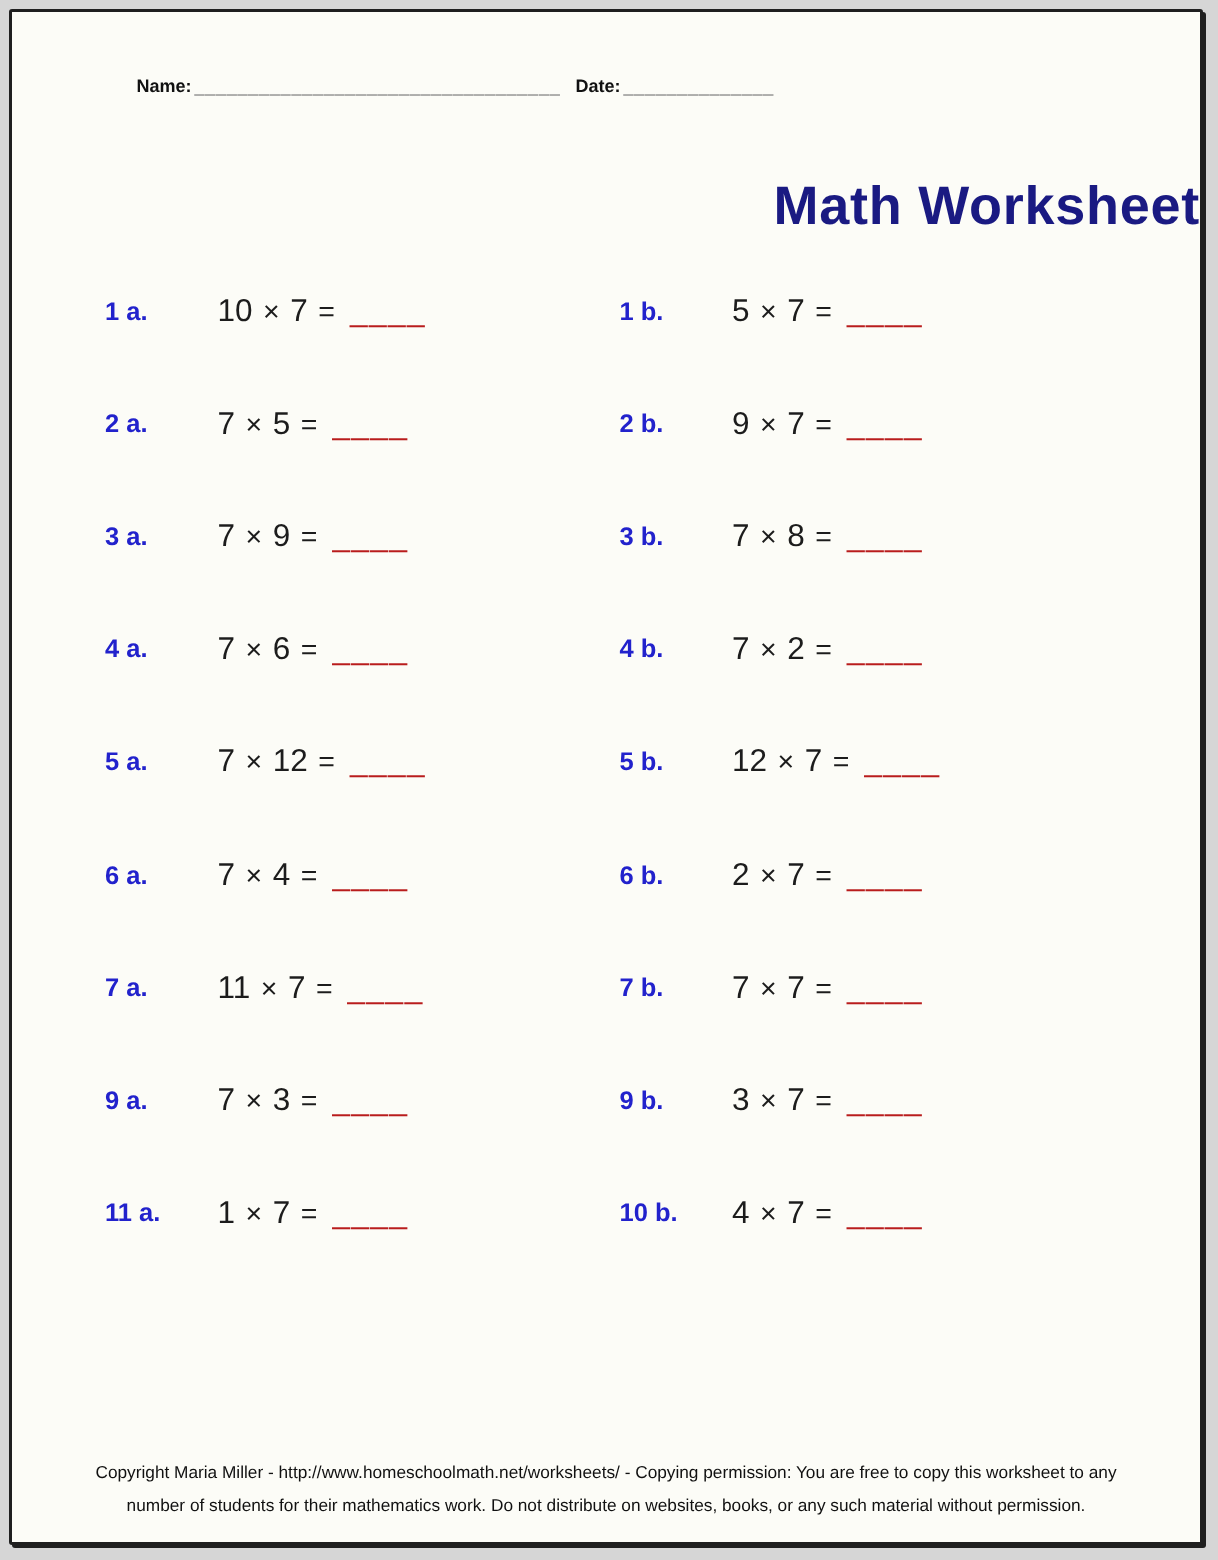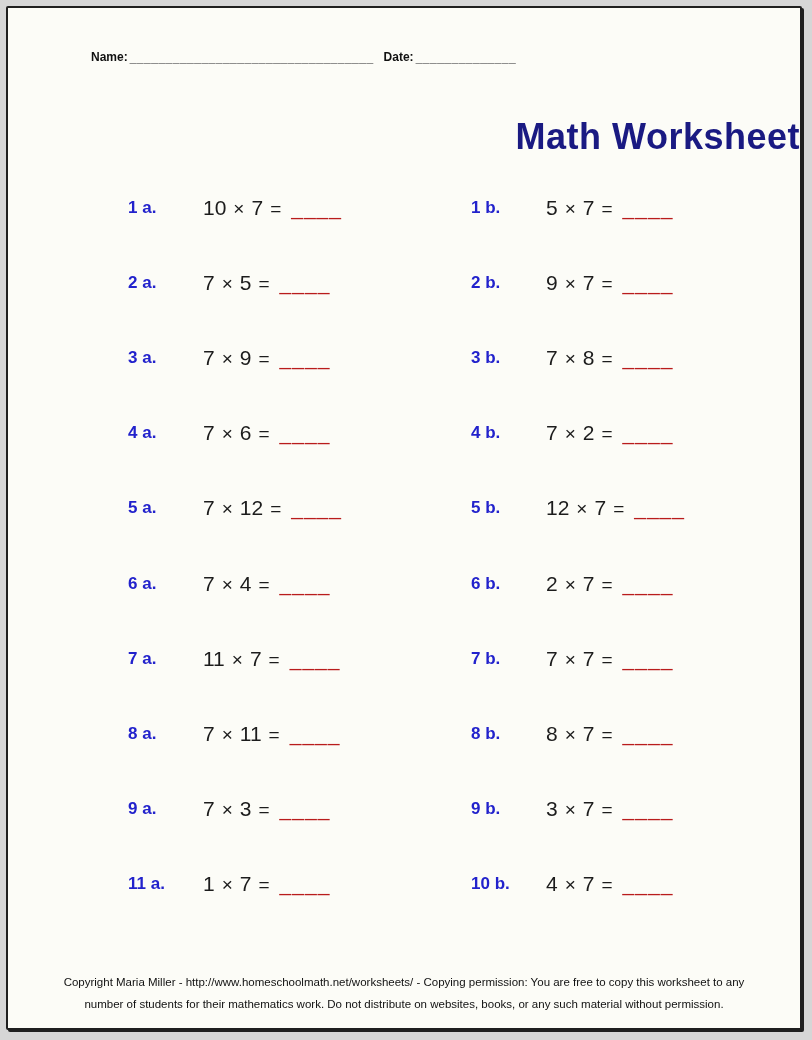--- a/index.html
+++ b/index.html
@@ -37,21 +37,21 @@
     margin-top: 52px;
     text-align: right;
     font-size: 36px;
     font-weight: bold;
     color: var(--title, #1a1a82);
     letter-spacing: 0.5px;
   }
   
   .problems {
     margin-top: 12px;
-    padding-left: 120px;
+    padding-left: 62px;
   }
   .prow {
     display: grid;
     grid-template-columns: 343px 1fr;
     height: 75.2px;
     align-items: center;
   }
   .pcell { display: flex; align-items: center; }
   .plabel {
     display: inline-block;
@@ -165,30 +165,20 @@
       <div class="pcell">
         <span class="plabel">7 a.</span>
         <span class="pexpr"><span>11</span><span class="op">×</span><span>7</span><span class="op">=</span><span class="blank">____</span></span>
       </div>
       <div class="pcell">
         <span class="plabel">7 b.</span>
         <span class="pexpr"><span>7</span><span class="op">×</span><span>7</span><span class="op">=</span><span class="blank">____</span></span>
       </div>
     </div>
 
-    <div class="prow">
-      <div class="pcell">
-        <span class="plabel">8 a.</span>
-        <span class="pexpr"><span>7</span><span class="op">×</span><span>11</span><span class="op">=</span><span class="blank">____</span></span>
-      </div>
-      <div class="pcell">
-        <span class="plabel">8 b.</span>
-        <span class="pexpr"><span>8</span><span class="op">×</span><span>7</span><span class="op">=</span><span class="blank">____</span></span>
-      </div>
-    </div>
 
     <div class="prow">
       <div class="pcell">
         <span class="plabel">9 a.</span>
         <span class="pexpr"><span>7</span><span class="op">×</span><span>3</span><span class="op">=</span><span class="blank">____</span></span>
       </div>
       <div class="pcell">
         <span class="plabel">9 b.</span>
         <span class="pexpr"><span>3</span><span class="op">×</span><span>7</span><span class="op">=</span><span class="blank">____</span></span>
       </div>

